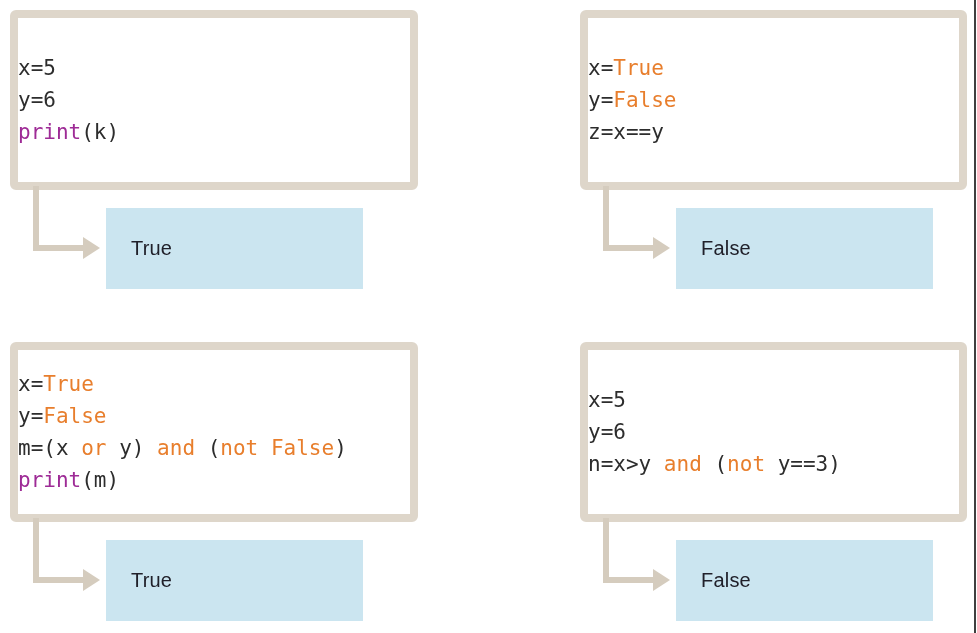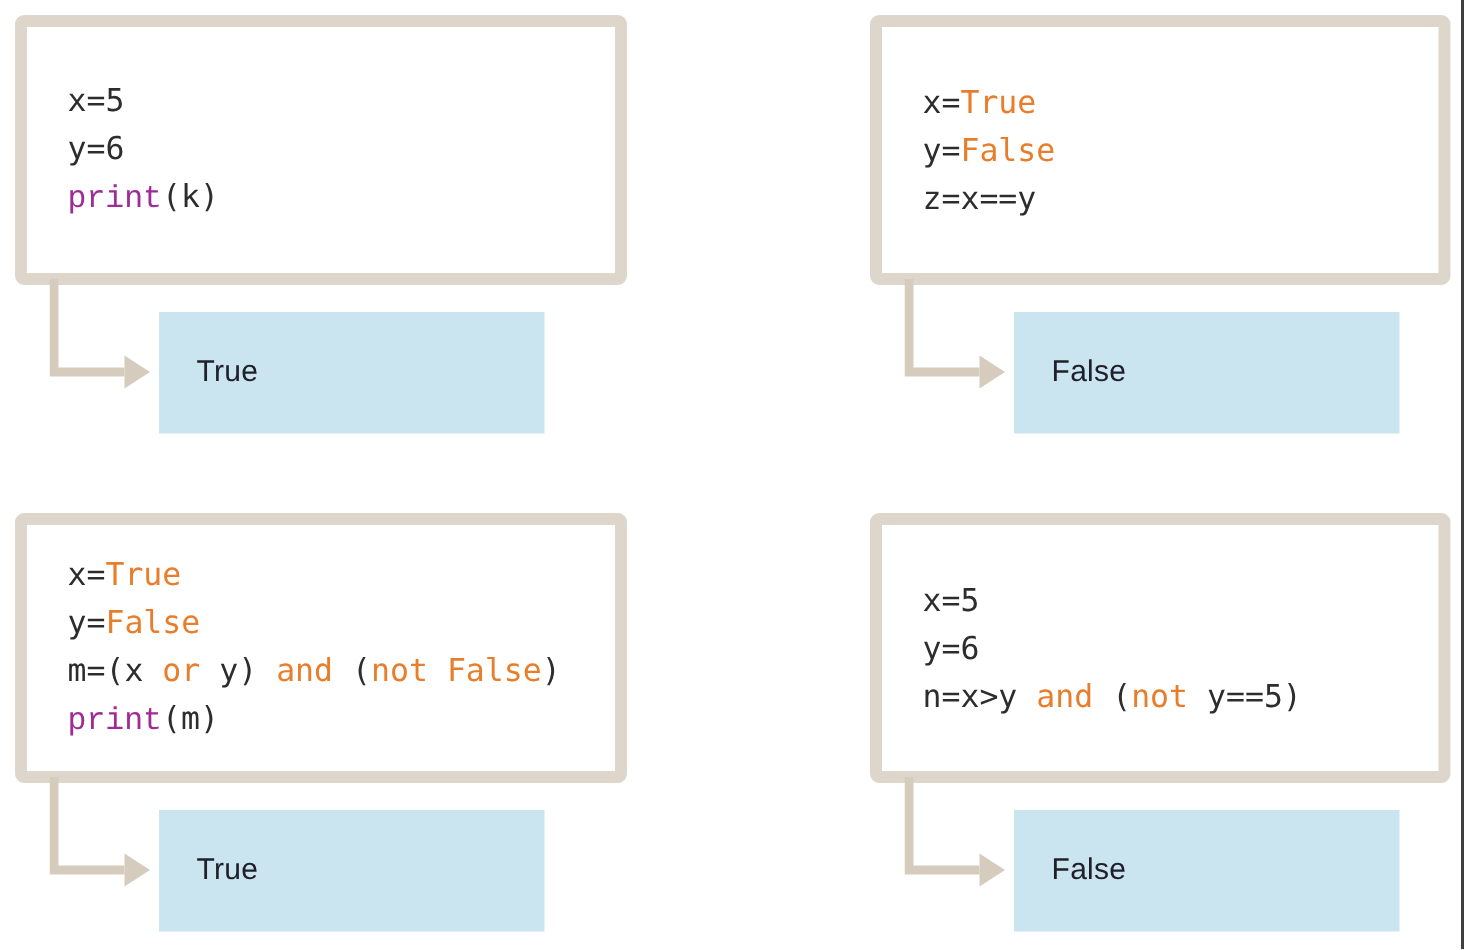--- a/index.html
+++ b/index.html
@@ -29,32 +29,31 @@
   .panel.pos-2{left:10px;top:342px;width:408px;}
   .panel.pos-3{left:580px;top:342px;width:387px;}
 
   .code-box{
     position:absolute;left:0;top:0;right:0;
     height:180px;
     background:#fff;
     border:8px solid var(--box-border-beige);
     border-radius:6px;
     display:flex;flex-direction:column;justify-content:center;
-    padding-left:27px;
   }
   .code-line{
     font-family:"DejaVu Sans Mono","Liberation Mono",monospace;
     font-size:21px;
     line-height:32px;
     white-space:pre;
     color:var(--code-text);
   }
   .tok-plain{color:var(--code-text);}
   .tok-keyword{color:var(--keyword-orange);}
-  .tok-function{color:var(--function-purple);font-family:Liberation Mono, monospace;}
+  .tok-function{color:var(--function-purple);}
 
   .arrow-svg{position:absolute;left:23px;top:176px;}
 
   .output-box{
     position:absolute;left:96px;top:198px;
     width:257px;height:81px;
     background:var(--output-blue);
     display:flex;align-items:center;
     padding-left:25px;
   }
@@ -116,21 +115,21 @@
     </svg>
     <div class="output-box">
       <span class="output-value">True</span>
     </div>
   </div>
 
   <div class="panel pos-3">
     <div class="code-box">
           <div class="code-line"><span class="tok tok-plain">x=5</span></div>
           <div class="code-line"><span class="tok tok-plain">y=6</span></div>
-          <div class="code-line"><span class="tok tok-plain">n=x&gt;y </span><span class="tok tok-keyword">and</span><span class="tok tok-plain"> (</span><span class="tok tok-keyword">not</span><span class="tok tok-plain"> y==5)</span></div>
+          <div class="code-line"><span class="tok tok-plain">n=x&gt;y </span><span class="tok tok-keyword">and</span><span class="tok tok-plain"> (</span><span class="tok tok-keyword">not</span><span class="tok tok-plain"> y==3)</span></div>
         </div>
     <svg class="arrow-svg" width="68" height="80" viewBox="0 0 68 80" aria-hidden="true">
       <path d="M3 0 L3 62 L50 62" fill="none" stroke="var(--arrow-beige)" stroke-width="6"></path>
       <polygon points="50,51 50,73 67,62" fill="var(--arrow-beige)"></polygon>
     </svg>
     <div class="output-box">
       <span class="output-value">False</span>
     </div>
   </div>
 </div>

